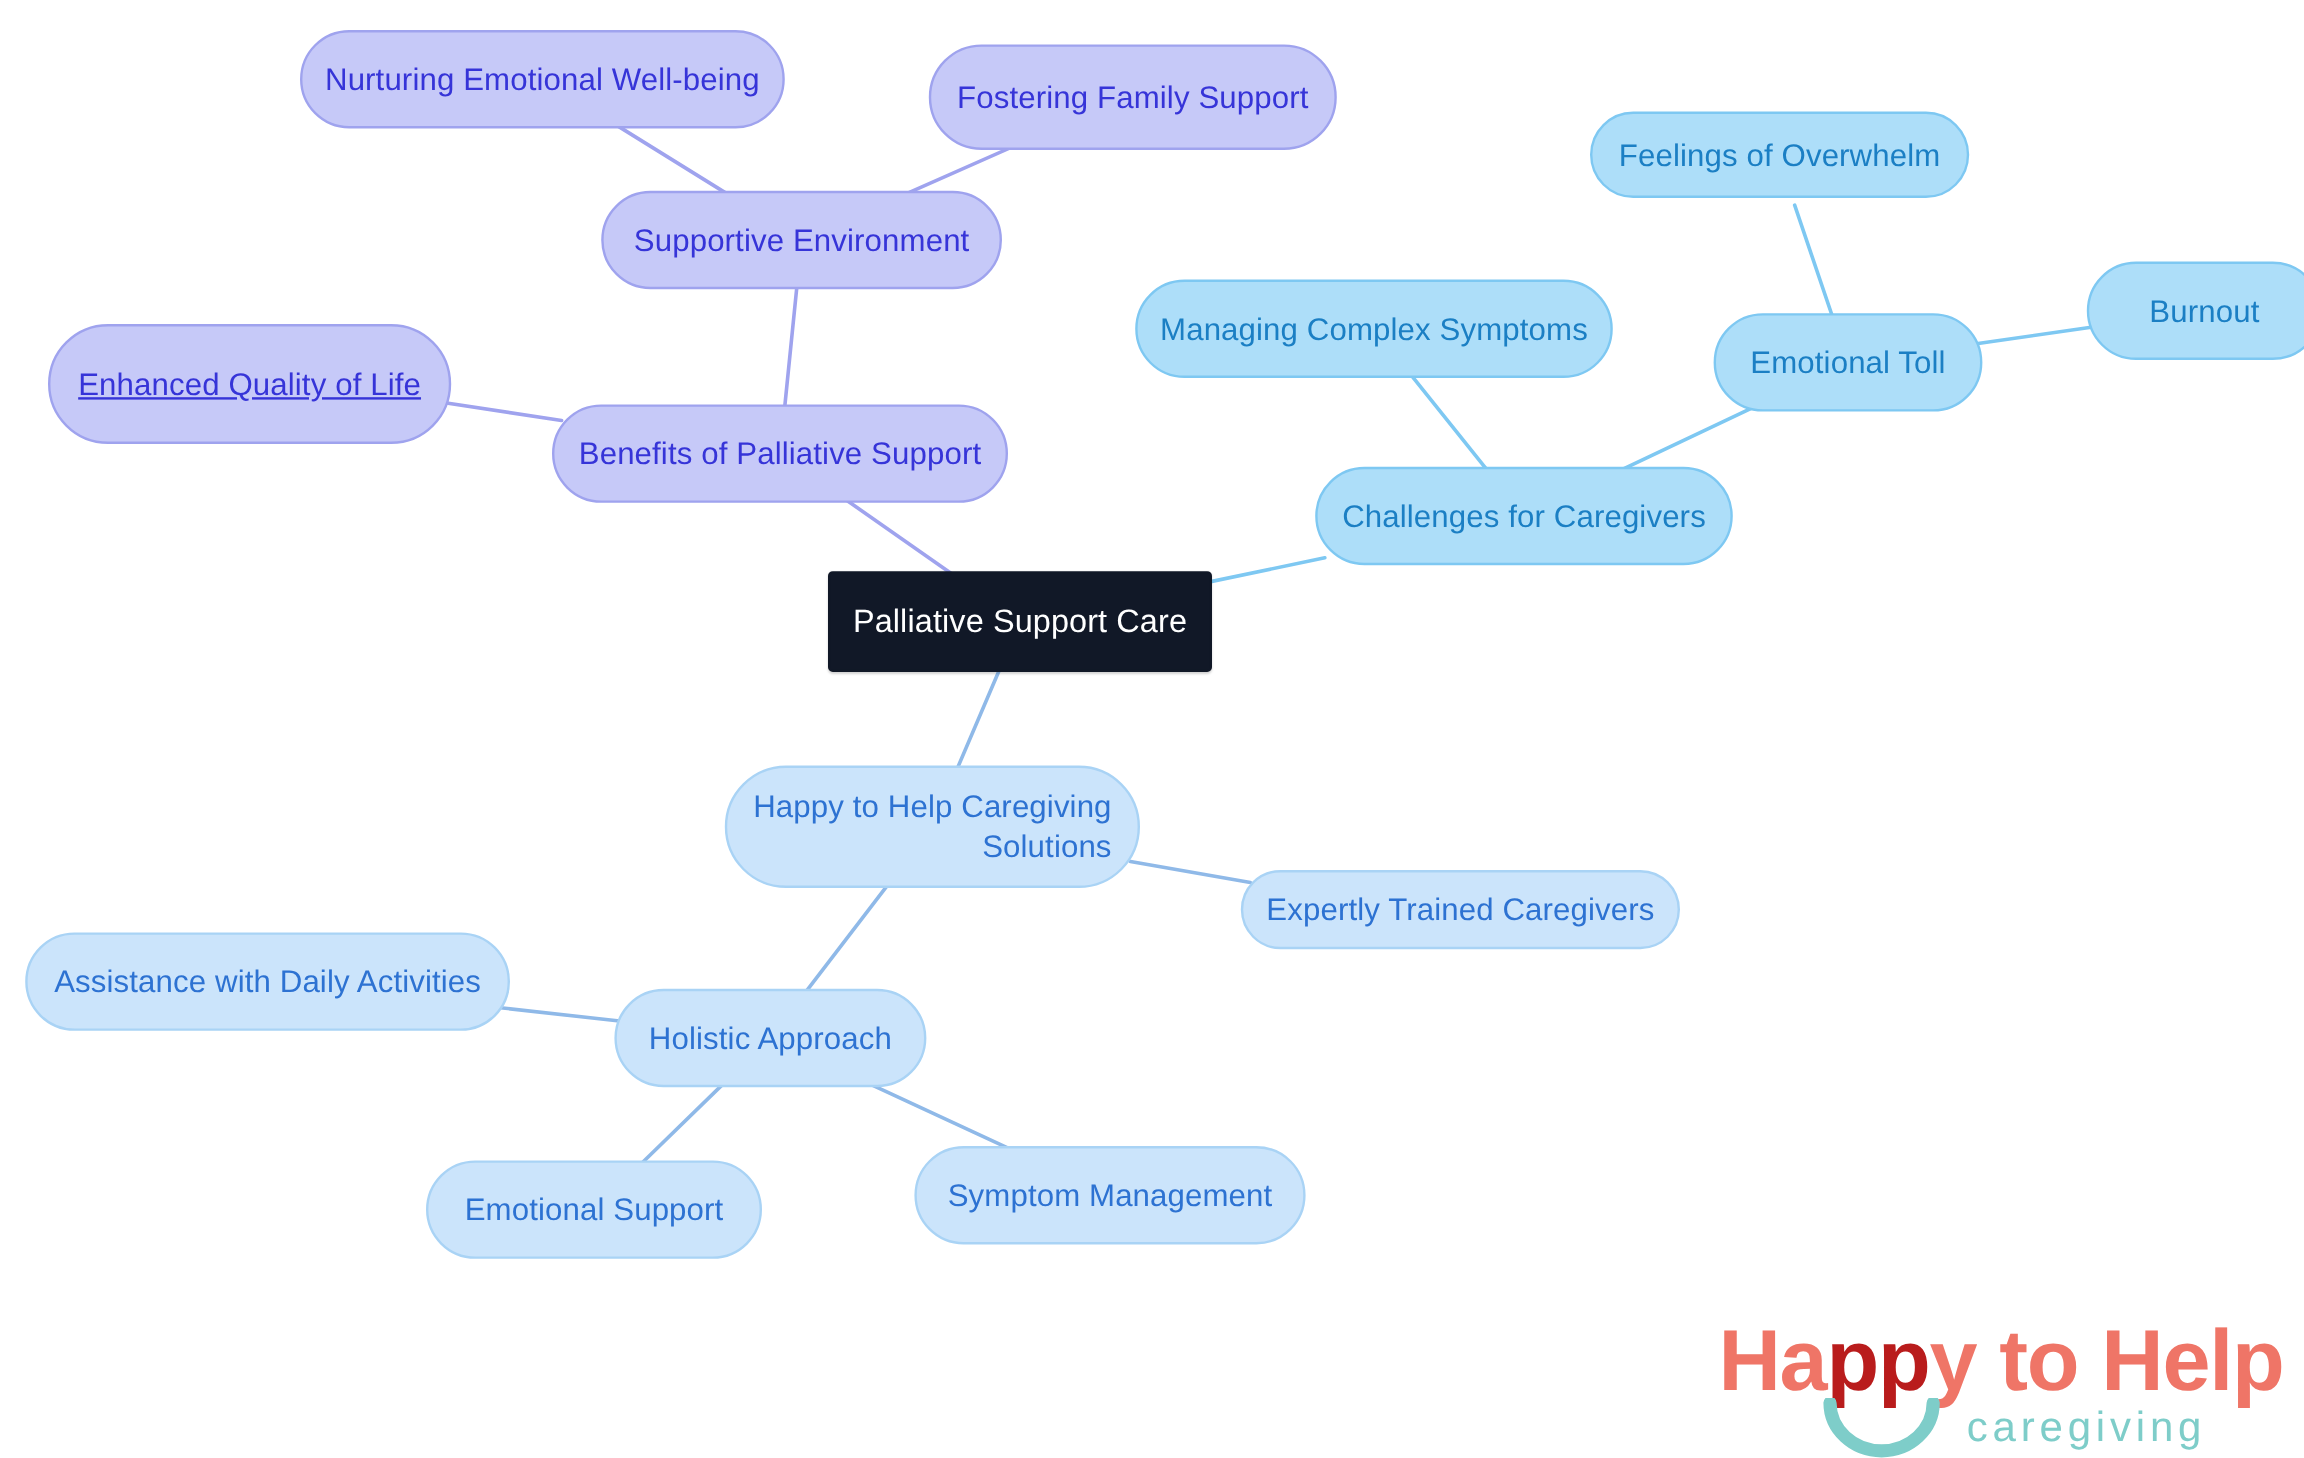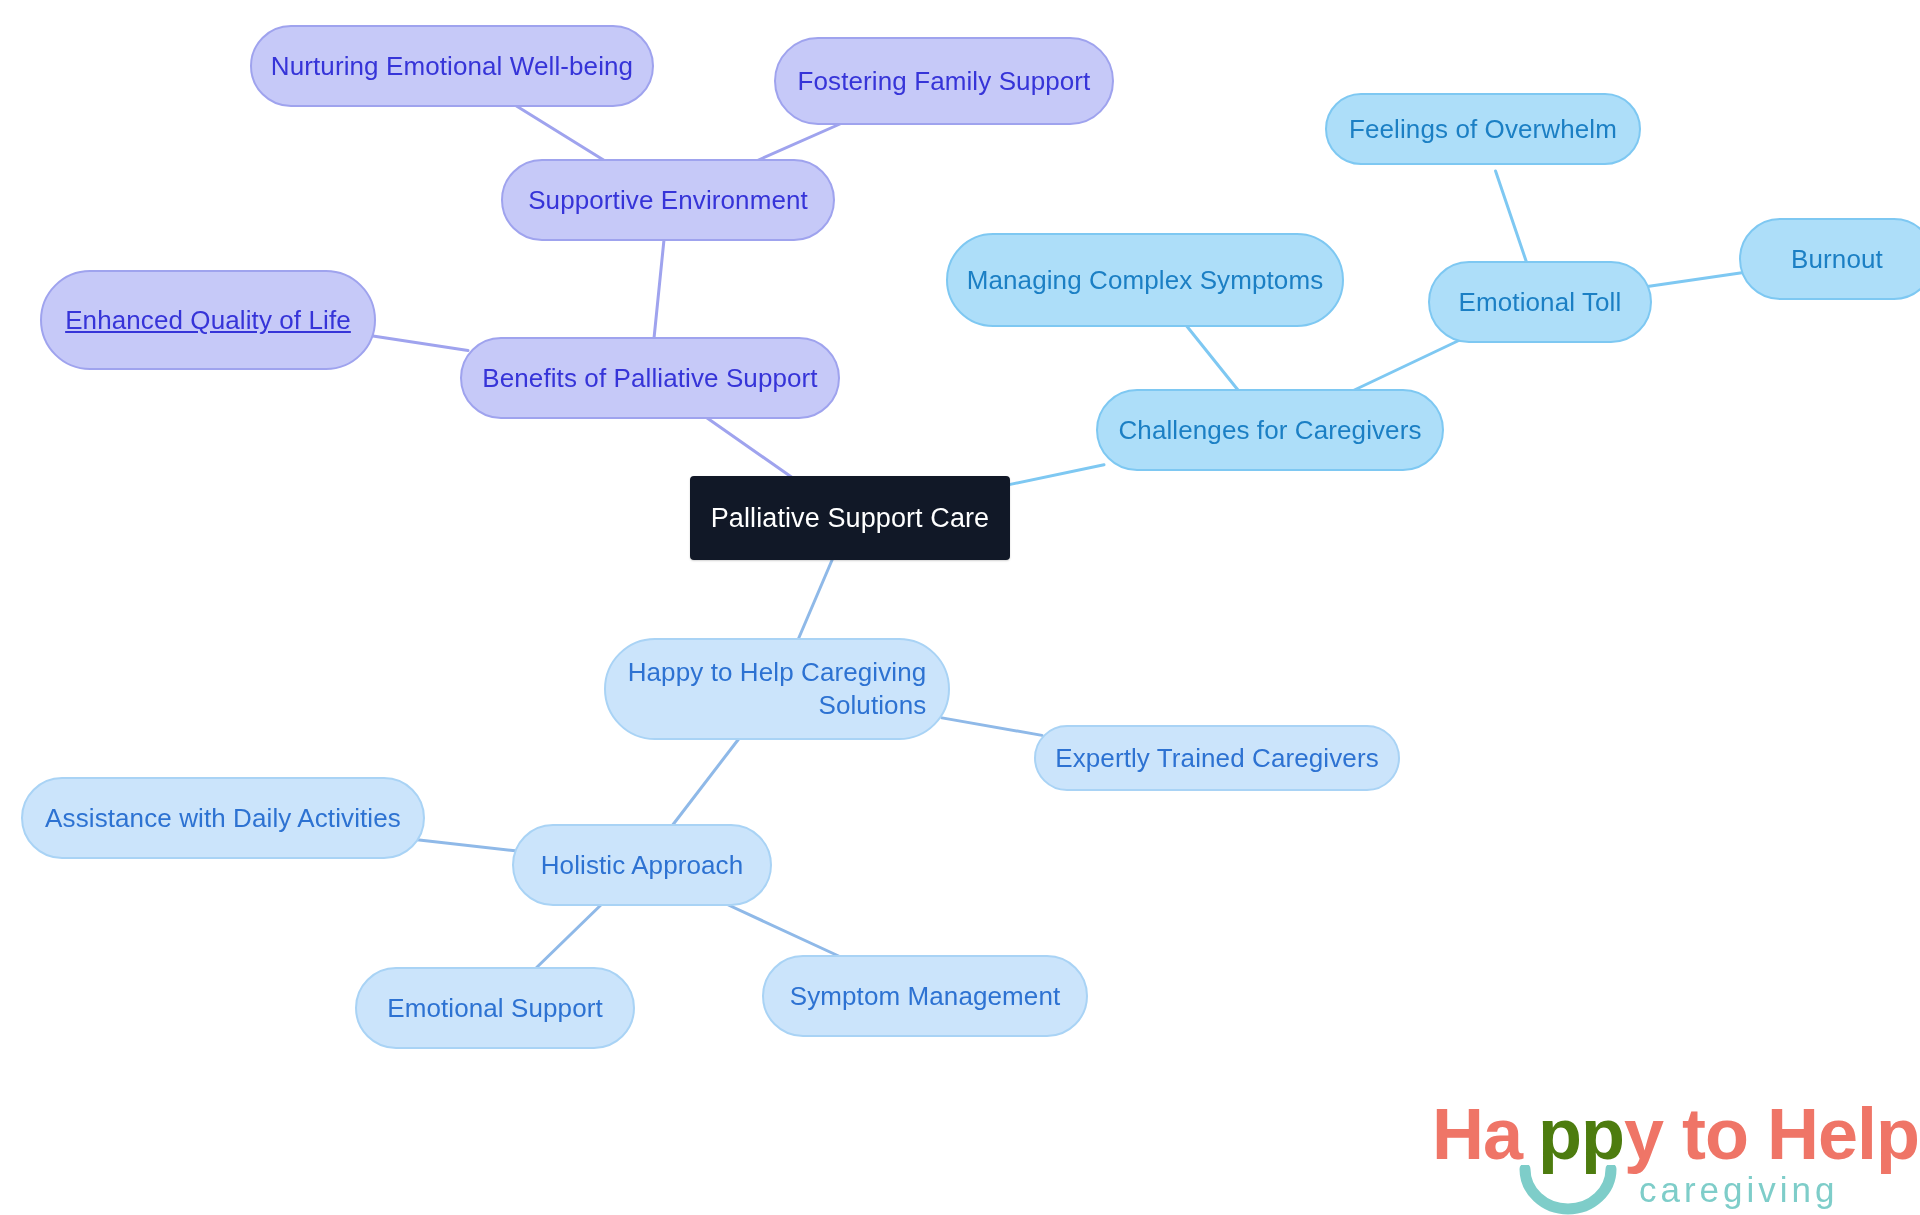--- a/index.html
+++ b/index.html
@@ -80,21 +80,21 @@
     position: absolute;
     left: 0;
     top: 0;
     font-size: 72px;
     font-weight: bold;
     letter-spacing: -1px;
     white-space: nowrap;
     line-height: 1;
   }
   .c-coral { color: #ef7567; text-align: center; }
-  .c-teal  { color: #4d7c0f; margin-left: 16px; }
+  .c-teal  { color: #b91c1c; }
   .logo-sub {
     position: absolute;
     left: 207px;
     top: 74px;
     font-size: 35px;
     letter-spacing: 4px;
     color: #7ecdc9;
     white-space: nowrap;
     line-height: 1;
   }
@@ -129,21 +129,21 @@
     </svg>
 
   <div id="nodes">
       <div class="node root" style="left: 690px; top: 476px; width: 320px; height: 84px;">Palliative Support Care</div>
       <div class="node purple" style="left: 460px; top: 337px; width: 380px; height: 82px;">Benefits of Palliative Support</div>
       <div class="node purple" style="left: 40px; top: 270px; width: 336px; height: 100px; text-decoration: underline;">Enhanced Quality of Life</div>
       <div class="node purple" style="left: 501px; top: 159px; width: 334px; height: 82px;">Supportive Environment</div>
       <div class="node purple" style="left: 250px; top: 25px; width: 404px; height: 82px;">Nurturing Emotional Well-being</div>
       <div class="node purple" style="left: 774px; top: 37px; width: 340px; height: 88px;">Fostering Family Support</div>
       <div class="node blue" style="left: 1096px; top: 389px; width: 348px; height: 82px;">Challenges for Caregivers</div>
-      <div class="node blue" style="left: 946px; top: 233px; width: 398px; height: 94px;">Managing Complex Symptoms</div>
+      <div class="node blue" style="left: 946px; top: 233px; width: 398px; height: 82px;">Managing Complex Symptoms</div>
       <div class="node blue" style="left: 1428px; top: 261px; width: 224px; height: 82px;">Emotional Toll</div>
       <div class="node blue" style="left: 1325px; top: 93px; width: 316px; height: 72px;">Feelings of Overwhelm</div>
       <div class="node blue" style="left: 1739px; top: 218px; width: 196px; height: 82px;">Burnout</div>
       <div class="node paleblue" style="left: 604px; top: 638px; width: 346px; height: 102px;">Happy to Help Caregiving
 Solutions</div>
       <div class="node paleblue" style="left: 1034px; top: 725px; width: 366px; height: 66px;">Expertly Trained Caregivers</div>
       <div class="node paleblue" style="left: 512px; top: 824px; width: 260px; height: 82px;">Holistic Approach</div>
       <div class="node paleblue" style="left: 21px; top: 777px; width: 404px; height: 82px;">Assistance with Daily Activities</div>
       <div class="node paleblue" style="left: 355px; top: 967px; width: 280px; height: 82px;">Emotional Support</div>
       <div class="node paleblue" style="left: 762px; top: 955px; width: 326px; height: 82px;">Symptom Management</div>

